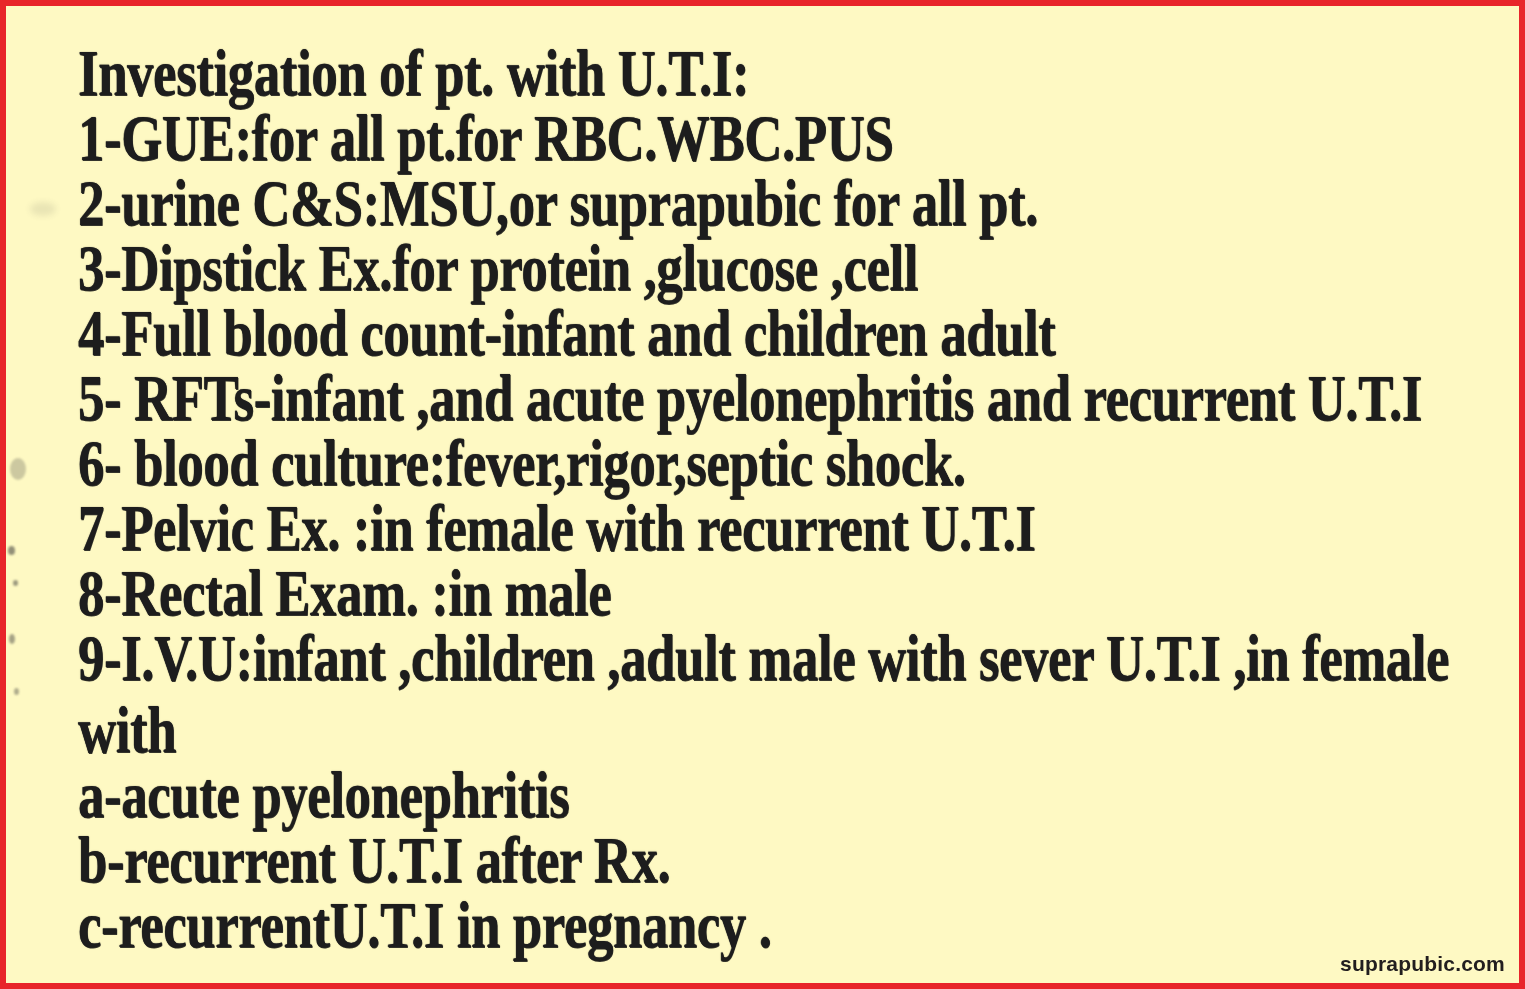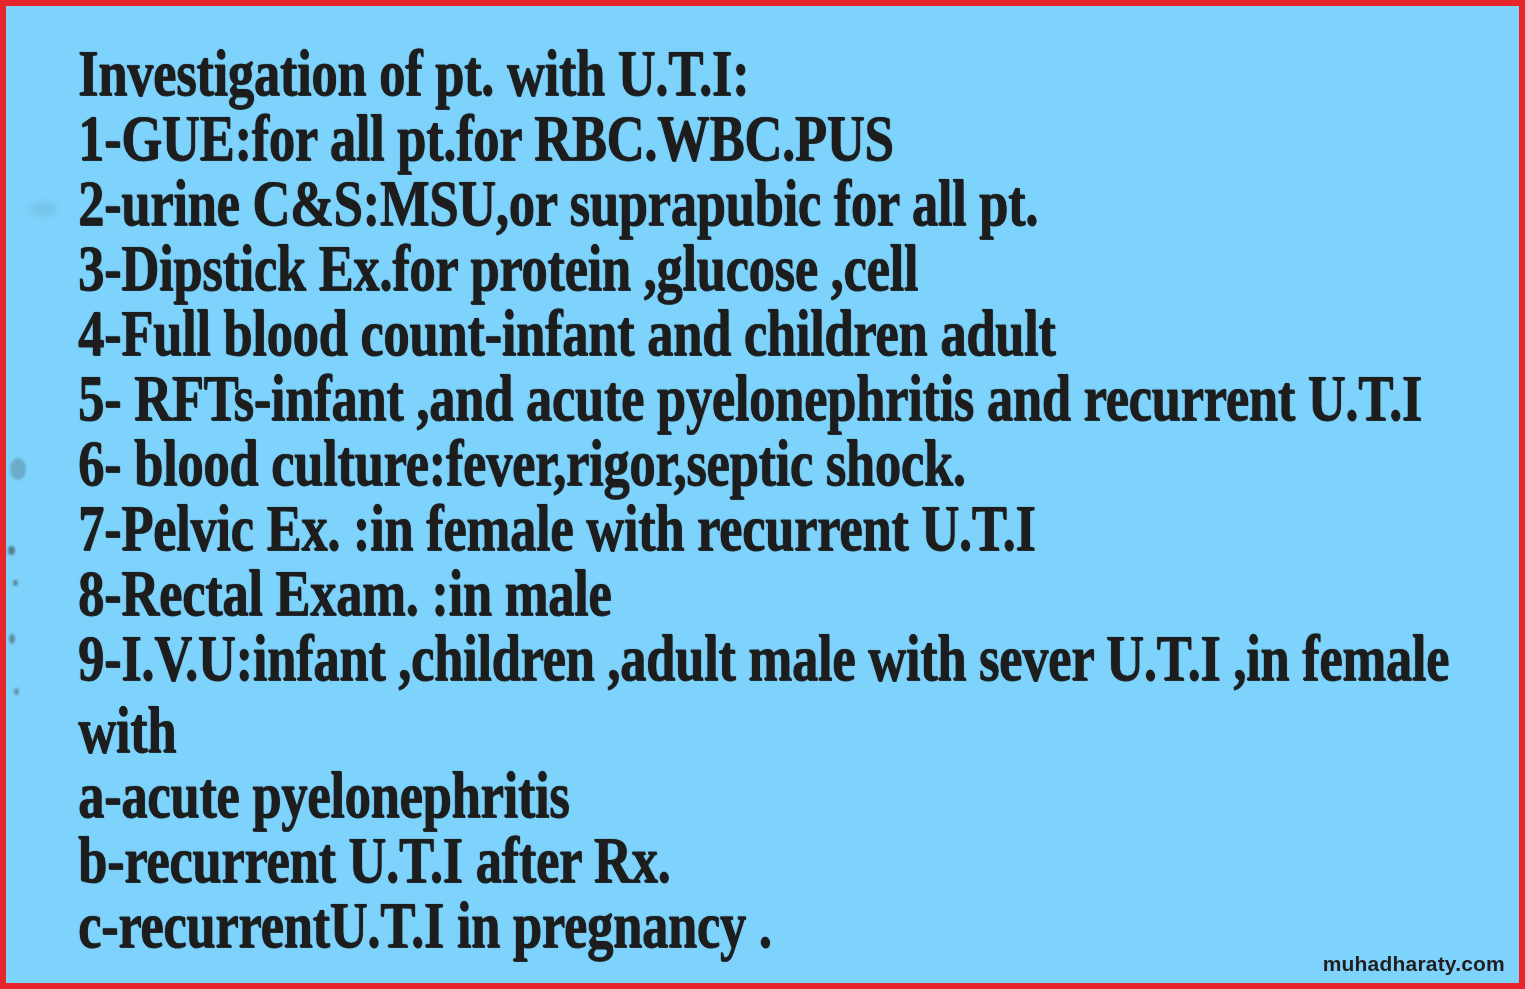--- a/index.html
+++ b/index.html
@@ -7,21 +7,21 @@
     padding: 0;
     background: #ffffff;
     font-family: "Liberation Serif", serif;
   }
   .page {
     position: relative;
     width: 1525px;
     height: 989px;
     box-sizing: border-box;
     border: 6px solid #e8252a;
-    background: #7dd3fc;
+    background: #fef9c3;
     overflow: hidden;
     text-decoration: underline;
   }
   .doc {
     position: absolute;
     left: 72px;
     top: 34px;
     font-family: "Liberation Serif", serif;
     font-weight: bold;
     font-size: 66px;
@@ -89,15 +89,15 @@
     <div class="line">c-recurrentU.T.I in pregnancy .</div>
   </div>
 
   <div class="smudge s1"></div>
   <div class="smudge s2"></div>
   <div class="smudge s3"></div>
   <div class="smudge s4"></div>
   <div class="smudge s5"></div>
   <div class="smudge s6"></div>
 
-  <div class="watermark">muhadharaty.com</div>
+  <div class="watermark">suprapubic.com</div>
 
 </div>
 
 </body></html>

